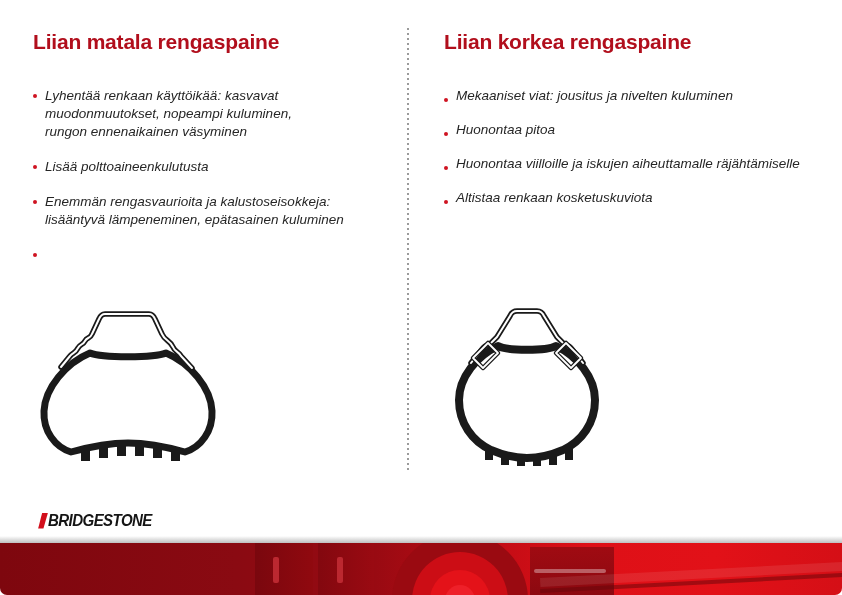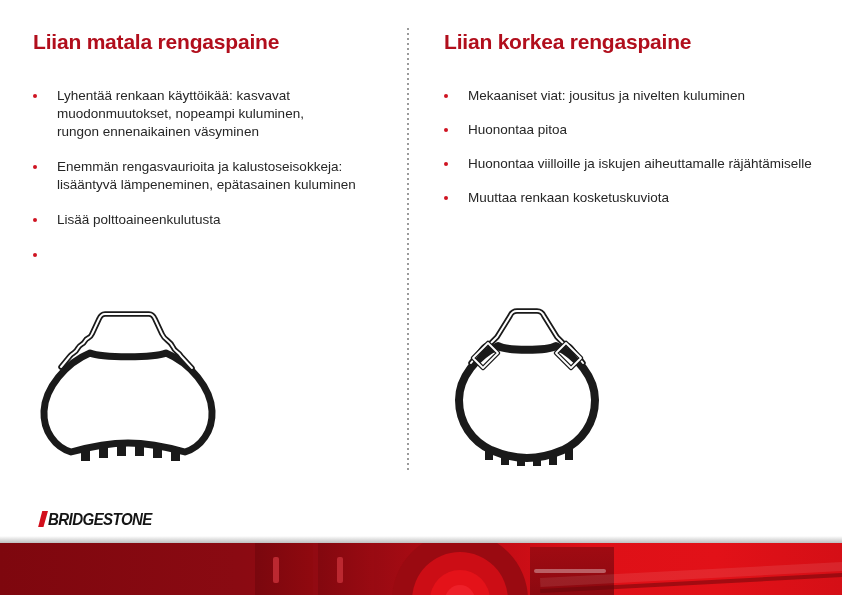--- a/index.html
+++ b/index.html
@@ -1,50 +1,50 @@
 <!DOCTYPE html>
 <html><head>
 <meta charset="utf-8">
 <style>
   * { margin:0; padding:0; box-sizing:border-box; }
   html,body { background:#ffffff; }
   body { font-family:"Liberation Sans", sans-serif; }
   .slide {
     position:relative; width:842px; height:595px; background:#ffffff;
-    overflow:hidden; margin:0 auto;
+    overflow:hidden; margin:0 auto;border-radius:7px;
   }
   .col-title {
     position:absolute; top:30px; font-size:21px; font-weight:700;
     color:#b10e1c; letter-spacing:-0.2px;
   }
   .title-left { left:33px; }
   .title-right { left:444px; }
   .divider {
     position:absolute; left:407px; top:28px; width:2px; height:442px;
     background-image:repeating-linear-gradient(to bottom, #9b9b9b 0 2px, transparent 2px 5px);
   }
   .bullet-list { position:absolute; list-style:none; }
   .list-left  { left:33px; top:87px; width:372px; }
   .list-right { left:444px; top:87px; width:398px; }
   .bullet-item {
-    display:flex; gap:20px; margin-bottom:17px;
-    font-size:13.5px; line-height:18px; color:#262626;
-  }
-  .list-right .bullet-item { margin-bottom:16px; }
+    display:flex; gap:8px; margin-bottom:17px;
+    font-size:13.5px; line-height:18px; color:#262626;font-style:italic;
+  }
+  .list-right .bullet-item { margin-bottom:16px;align-items:center; }
   .bullet-dot {
     flex:none; width:4px; height:4px; border-radius:50%;
     background:#cf1322; margin-top:7px;
   }
   .bullet-text { white-space:pre-line; }
   .tire-svg { position:absolute; }
   .tire-left  { left:36px;  top:303px; }
   .tire-right { left:452px; top:299px; }
   .logo {
     position:absolute; left:36px; top:511px; height:19px;
-    display:flex; 
+    display:flex; align-items:center;
   }
   .logo-mark {
     display:inline-block; width:12px; height:16px; margin-right:0px;
     background:#d20f1c;
     clip-path:polygon(18% 100%, 52% 0, 100% 0, 62% 100%);
   }
   .logo-text {
     font-style:italic; font-weight:900; font-size:16px; color:#151515;
     letter-spacing:-0.6px; transform:scaleX(0.94); transform-origin:left center;
   }
@@ -88,26 +88,26 @@
 
   <ul class="bullet-list list-left">
     <li class="bullet-item">
       <span class="bullet-dot"></span>
       <span class="bullet-text">Lyhentää renkaan käyttöikää: kasvavat
 muodonmuutokset, nopeampi kuluminen,
 rungon ennenaikainen väsyminen</span>
     </li>
     <li class="bullet-item">
       <span class="bullet-dot"></span>
+      <span class="bullet-text">Lisää polttoaineenkulutusta</span>
+    </li>
+    <li class="bullet-item">
+      <span class="bullet-dot"></span>
       <span class="bullet-text">Enemmän rengasvaurioita ja kalustoseisokkeja:
 lisääntyvä lämpeneminen, epätasainen kuluminen</span>
-    </li>
-    <li class="bullet-item">
-      <span class="bullet-dot"></span>
-      <span class="bullet-text">Lisää polttoaineenkulutusta</span>
     </li>
     <li class="bullet-item">
       <span class="bullet-dot"></span>
     </li>
   </ul>
 
   <svg class="tire-svg tire-left" width="184" height="162" viewBox="0 0 184 162">
     <g>
       <path d="M54,50 C30,60 9,85 8,108 C7,128 19,144 35,149 C55,143.5 71,140 92,140
                C113,140 129,143.5 149,149 C165,144 177,128 176,108 C175,85 154,60 130,50
@@ -143,21 +143,21 @@
     <li class="bullet-item">
       <span class="bullet-dot"></span>
       <span class="bullet-text">Huonontaa pitoa</span>
     </li>
     <li class="bullet-item">
       <span class="bullet-dot"></span>
       <span class="bullet-text">Huonontaa viilloille ja iskujen aiheuttamalle räjähtämiselle</span>
     </li>
     <li class="bullet-item">
       <span class="bullet-dot"></span>
-      <span class="bullet-text">Muuttaa renkaan kosketuskuviota</span>
+      <span class="bullet-text">Altistaa renkaan kosketuskuviota</span>
     </li>
   </ul>
 
   <svg class="tire-svg tire-right" width="150" height="168" viewBox="0 0 150 168">
     <g>
       <path d="M46,47 C25,57 7,78 7,101 C7,124 20,142 39,151 C53,157 63,159 75,159
                C87,159 97,157 111,151 C130,142 143,124 143,101 C143,78 125,57 104,47
                C95,52 55,52 46,47 Z" fill="#ffffff" stroke="#1a1a1a" stroke-width="8" stroke-linejoin="round"></path>
     </g>
     <g fill="#1a1a1a">

